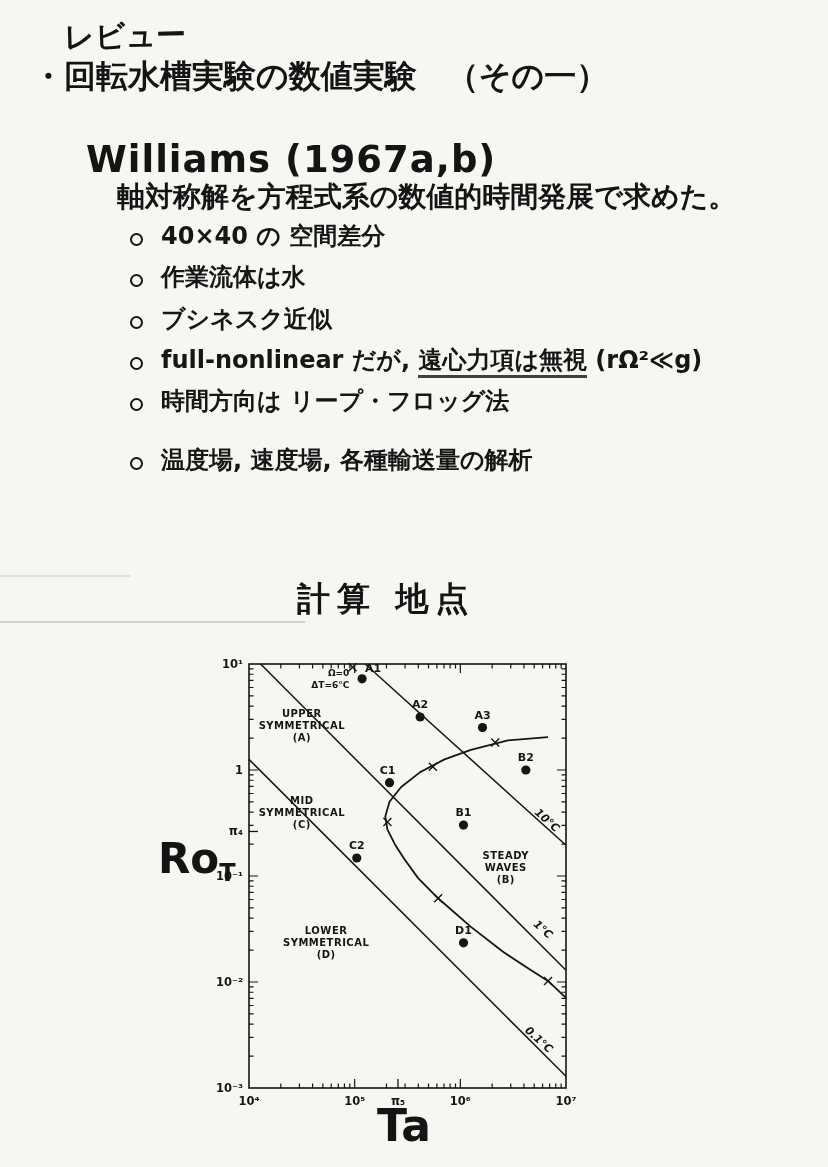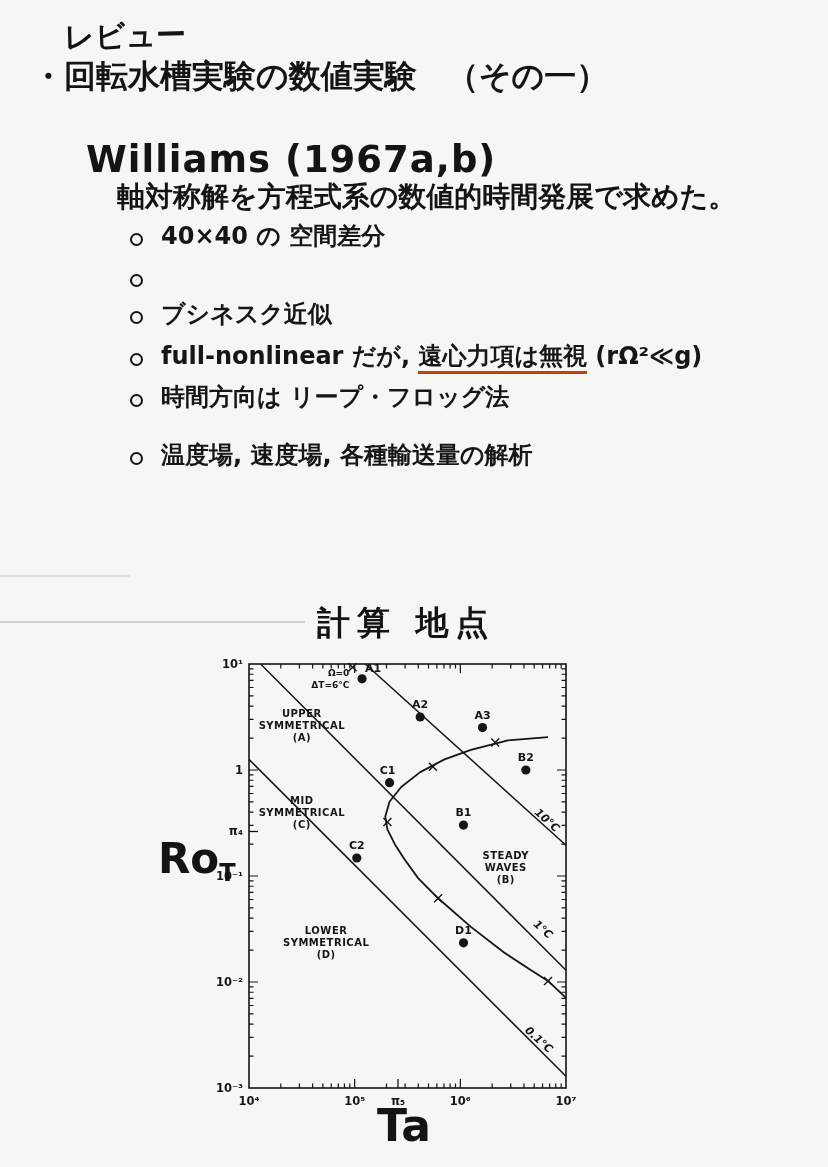--- a/index.html
+++ b/index.html
@@ -13,22 +13,22 @@
   .heading{left:32px;top:55px;font-size:32px;}
   .heading .note{margin-left:30px;}
   .ref{left:86px;top:123px;font-size:37px;letter-spacing:1px;margin-top:15px;}
   .subhead{left:98px;top:178px;font-size:28px;padding-left:19px;}
   .bullets{position:absolute;left:126px;top:222px;width:690px;}
   .bullet-row{display:flex;align-items:flex-start;margin-bottom:13px;}
   .bullet-row.gap{margin-top:30px;}
   .bdot{flex:0 0 auto;width:9px;height:9px;border:2.5px solid #141414;border-radius:50%;
         margin:11px 18px 0 4px;}
   .btext{font-size:24px;font-weight:bold;line-height:1.18;white-space:nowrap;}
-  .ul{border-bottom:3px solid #c2410c;padding-bottom:1px;}
-  .chart-title{left:297px;top:601px;font-size:33px;letter-spacing:7px;margin-left:20px;}
+  .ul{border-bottom:3px solid #404040;padding-bottom:1px;}
+  .chart-title{left:297px;top:577px;font-size:33px;letter-spacing:7px;}
   .roT{left:158px;top:834px;font-size:42px;}
   .roT .sub{font-size:24px;vertical-align:-8px;}
   .ta{left:377px;top:1100px;font-size:44px;}
   .ta .sub{font-size:24px;vertical-align:-8px;}
   .streak{position:absolute;height:2px;background:#c9c9c2;opacity:.8;}
   .streak.s1{left:0;top:575px;width:130px;opacity:.5;}
   .streak.s2{left:0;top:621px;width:305px;}
   svg#chart-svg{position:absolute;left:0;top:640px;}
   svg text{font-family:"DejaVu Sans","Liberation Sans",sans-serif;}
 </style>
@@ -48,20 +48,21 @@
 
   <div class="hw subhead">軸対称解を方程式系の数値的時間発展で求めた。</div>
 
   <div class="bullets" id="bullets">
       <div class="bullet-row">
         <span class="bdot"></span>
         <span class="btext">40×40 の 空間差分</span>
       </div>
       <div class="bullet-row">
         <span class="bdot"></span>
+        <span class="btext">作業流体は水</span>
       </div>
       <div class="bullet-row">
         <span class="bdot"></span>
         <span class="btext">ブシネスク近似</span>
       </div>
       <div class="bullet-row">
         <span class="bdot"></span>
         <span class="btext"><span>full-nonlinear だが, </span><span class="ul">遠心力項は無視</span><span> (rΩ²≪g)</span></span>
       </div>
       <div class="bullet-row">

